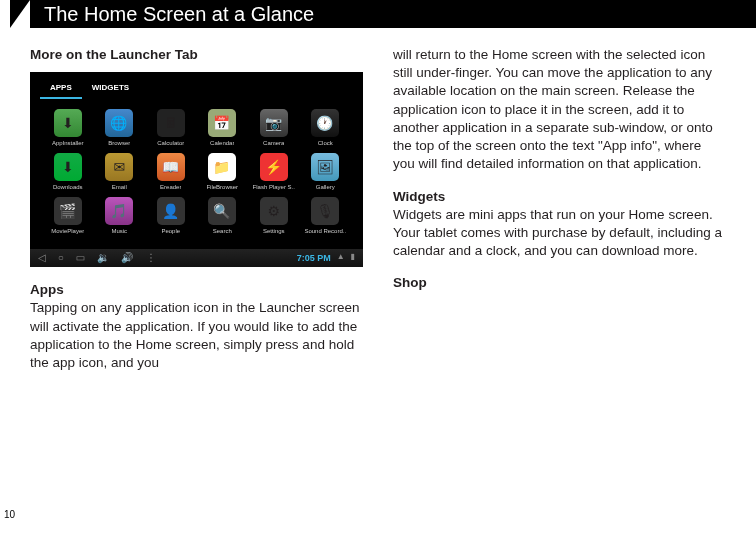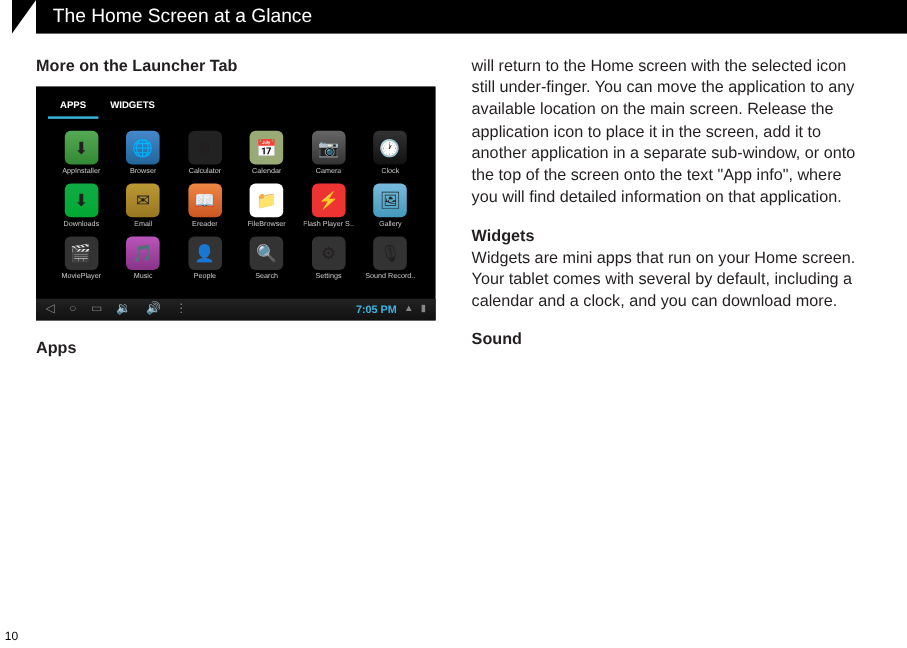--- a/index.html
+++ b/index.html
@@ -24,21 +24,21 @@
       top: 0;
       width: 0;
       height: 0;
       border-top: 0 solid transparent;
       border-bottom: 28px solid transparent;
       border-right: 20px solid #000;
       transform: scaleX(-1);
     }
     .title-text {
       color: #fff;
-      font-size: 16px;
+      font-size: 20px;
       font-weight: 300;
       padding-left: 14px;
       line-height: 28px;
     }
     .content {
       display: flex;
       padding: 18px 30px 0 30px;
       gap: 30px;
     }
     .col {
@@ -133,21 +133,21 @@
       color: #3bb6e4;
       font-size: 9px;
       font-weight: bold;
     }
     .status-icons {
       color: #888;
       font-size: 8px;
     }
     .page-num {
       position: absolute;
-      bottom: 4px;
+      bottom: 20px;
       left: 4px;
       font-size: 10px;
       color: #000;
     }
 
     
     .ic-install { background: linear-gradient(#5a5,#383); }
     .ic-browser { background: linear-gradient(#48c,#269); }
     .ic-calc { background: #222; }
     .ic-cal { background: #9a7; }
@@ -267,23 +267,24 @@
         </div>
         <div class="nav-right">
           <span class="clock">7:05 PM</span>
           <span class="status-icons">▲</span>
           <span class="status-icons">▮</span>
         </div>
       </div>
     </div>
 
     <strong>Apps</strong>
+    <p>Tapping on any application icon in the Launcher screen will activate the application.  If you would like to add the application to the Home screen, simply press and hold the app icon, and you</p>
   </div>
 
   <div class="col">
     <p>will return to the Home screen with the selected icon still under-finger.  You can move the application to any available location on the main screen.  Release the application icon to place it in the screen, add it to another application in a separate sub-window, or onto the top of the screen onto the text "App info", where you will find detailed information on that application.</p>
     <strong>Widgets</strong>
-    <p>Widgets are mini apps that run on your Home screen. Your tablet comes with several by default, including a calendar and a clock, and you can download more.</p>
-    <strong>Sound</strong>
+    <p>Widgets are mini apps that run on your Home screen. Your tablet comes with purchase by default, including a calendar and a clock, and you can download more.</p>
+    <strong>Shop</strong>
   </div>
 </div>
 
 <div class="page-num">10</div>
 
 </body></html>

